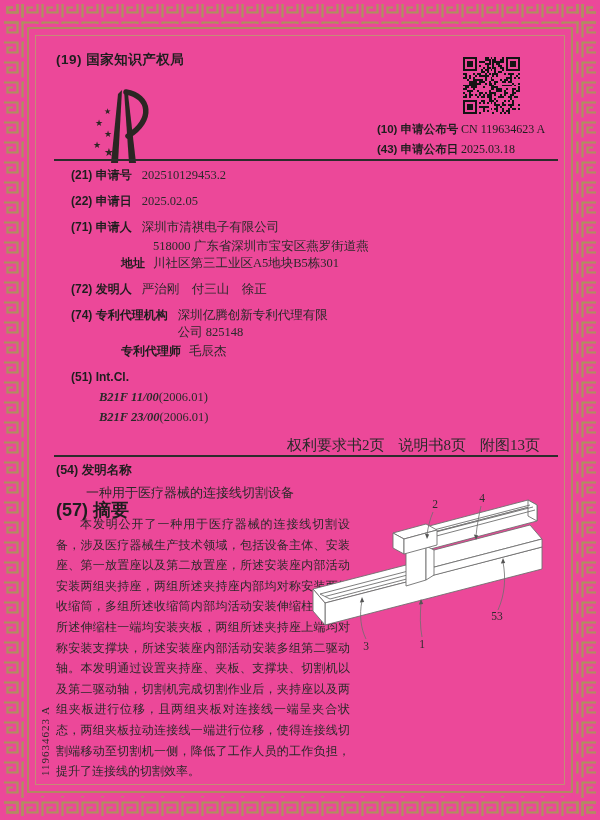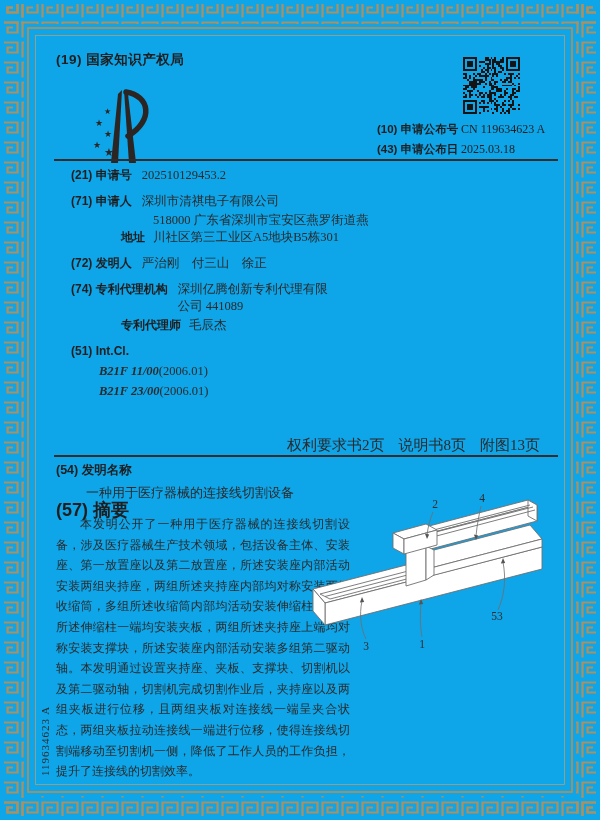--- a/index.html
+++ b/index.html
@@ -1,18 +1,18 @@
 <!DOCTYPE html>
 <html><head>
 <meta charset="utf-8">
 <style>
   html,body{margin:0;padding:0;background:#888;}
   .sheet{
     position:relative;width:600px;height:820px;margin:0 auto;
-    background:#0ea5e9;overflow:hidden;color:#1e1e1e;
+    background:#ec4899;overflow:hidden;color:#1e1e1e;
     font-family:"Liberation Serif","DejaVu Serif",serif;
     text-decoration:underline;
   }
   .abs{position:absolute;}
   .lbl{font-family:"Liberation Sans","DejaVu Sans",sans-serif;font-weight:bold;}
   .val{font-family:"Liberation Serif","DejaVu Serif",serif;}
   
   .office{left:56px;top:51px;font-size:13.5px;letter-spacing:.5px;}
   .doc-type{left:154px;top:94px;width:300px;text-align:center;font-size:21px;letter-spacing:2px;}
   .pub-block{left:377px;top:119px;width:185px;font-size:11.5px;line-height:20px;white-space:nowrap;}
@@ -110,41 +110,45 @@
 
   <div class="abs rule" style="top:159px"></div>
 
   <div class="abs biblio">
 
     <div class="b-row">
       <span class="lbl">(21) 申请号</span>
       <span class="val">202510129453.2</span>
     </div>
 
+    <div class="b-row">
+      <span class="lbl">(22) 申请日</span>
+      <span class="val">2025.02.05</span>
+    </div>
 
     <div class="b-row">
       <div>
         <span class="lbl">(71) 申请人</span>
         <span class="val">深圳市清祺电子有限公司</span>
       </div>
       <div class="sub">
         <span class="lbl">地址</span>
         <span class="val wrapval addr-val">518000 广东省深圳市宝安区燕罗街道燕川社区第三工业区A5地块B5栋301</span>
       </div>
     </div>
 
     <div class="b-row">
       <span class="lbl">(72) 发明人</span>
       <span class="val">严治刚　付三山　徐正</span>
     </div>
 
     <div class="b-row">
       <div>
         <span class="lbl">(74) 专利代理机构</span>
-        <span class="val wrapval agency-val">深圳亿腾创新专利代理有限公司 441089</span>
+        <span class="val wrapval agency-val">深圳亿腾创新专利代理有限公司 825148</span>
       </div>
       <div class="sub">
         <span class="lbl">专利代理师</span>
         <span class="val">毛辰杰</span>
       </div>
     </div>
 
     <div class="b-row">
       <div class="lbl">(51) Int.Cl.</div>
       <div class="intcl-entry">

